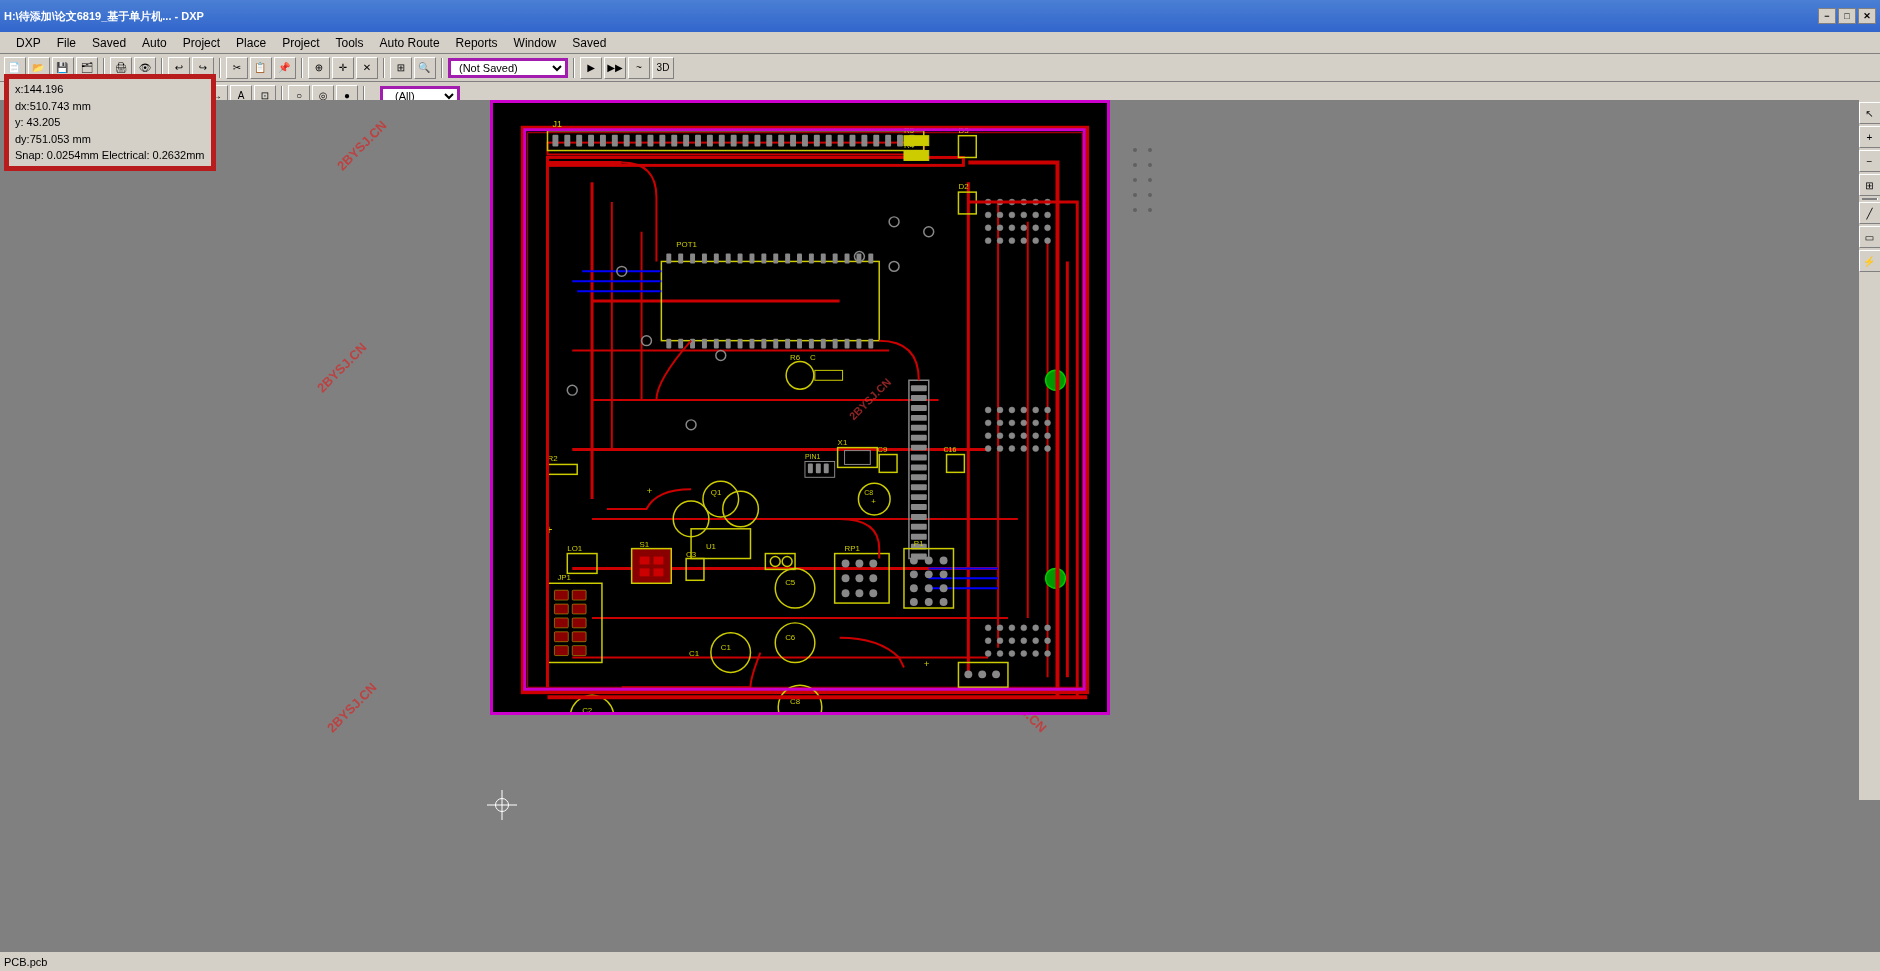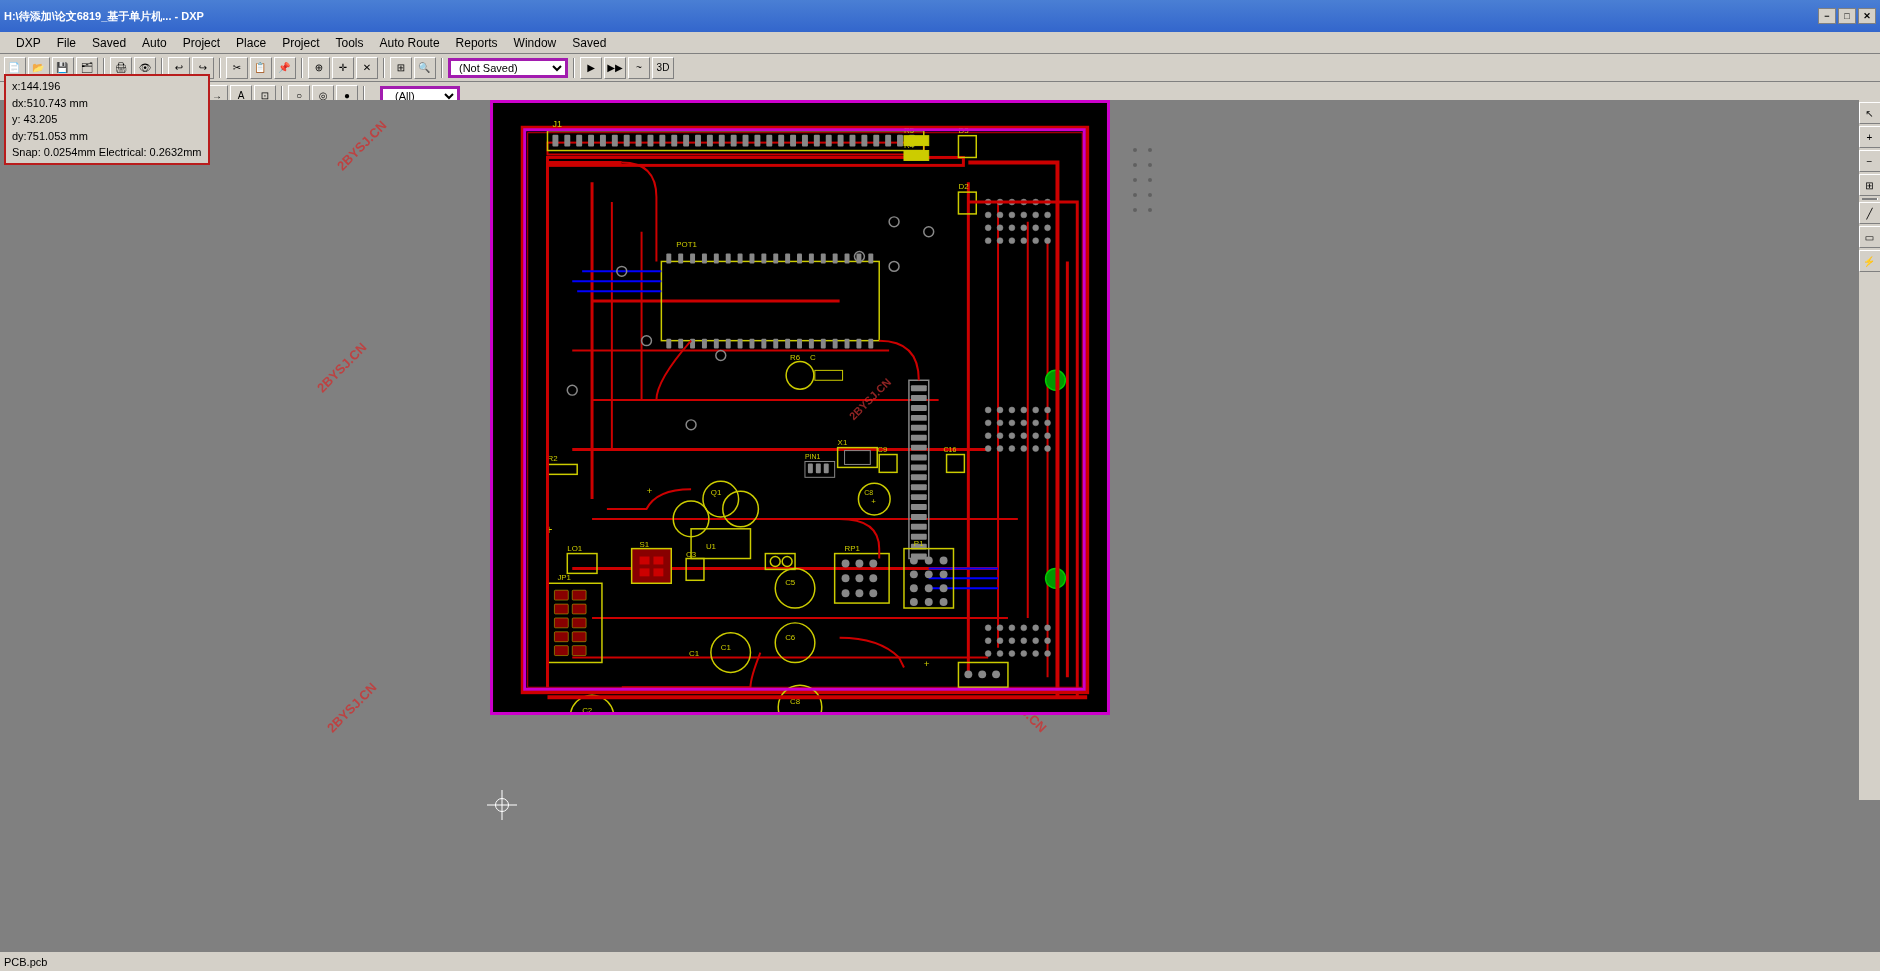--- a/index.html
+++ b/index.html
@@ -113,21 +113,21 @@
       margin-right: 4px;
       display: inline-block;
     }
 
     
     #coords {
       position: absolute;
       top: 74px;
       left: 4px;
       background: #d4d0c8;
-      border: 2px solid #b91c1c;
+      border: 5px solid #b91c1c;
       padding: 2px 6px;
       font-size: 11px;
       line-height: 1.5;
       z-index: 200;
       min-width: 160px;
     }
 
     
     #canvas-area {
       position: absolute;

